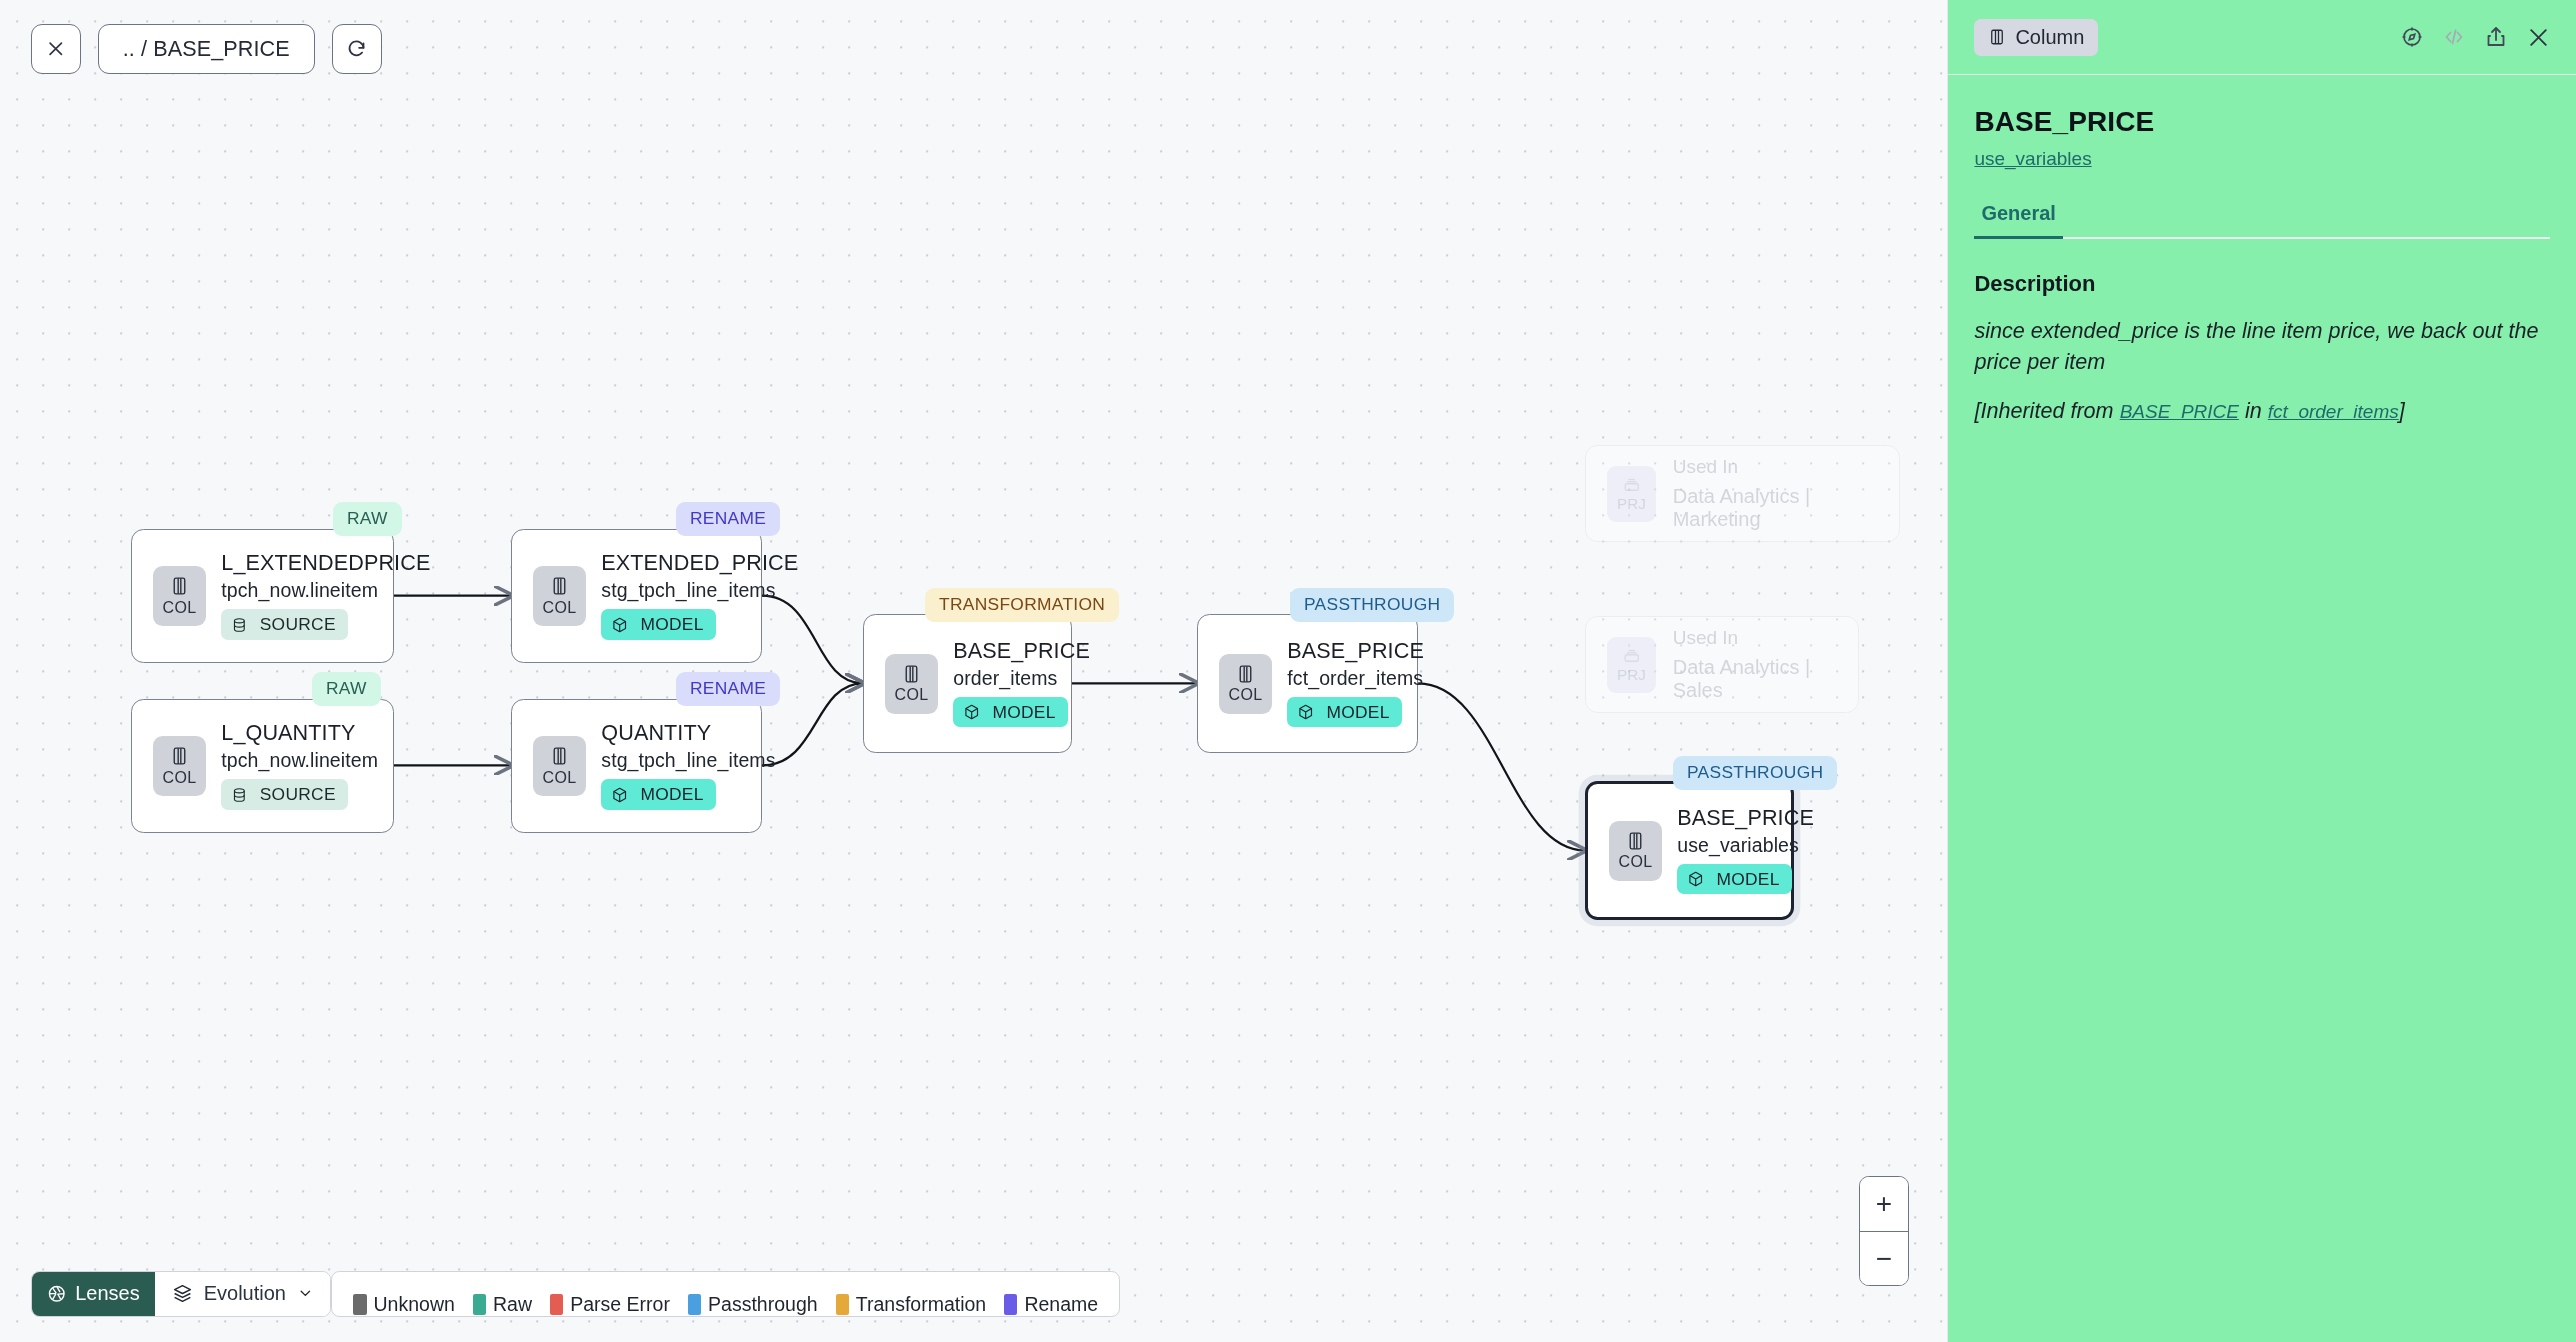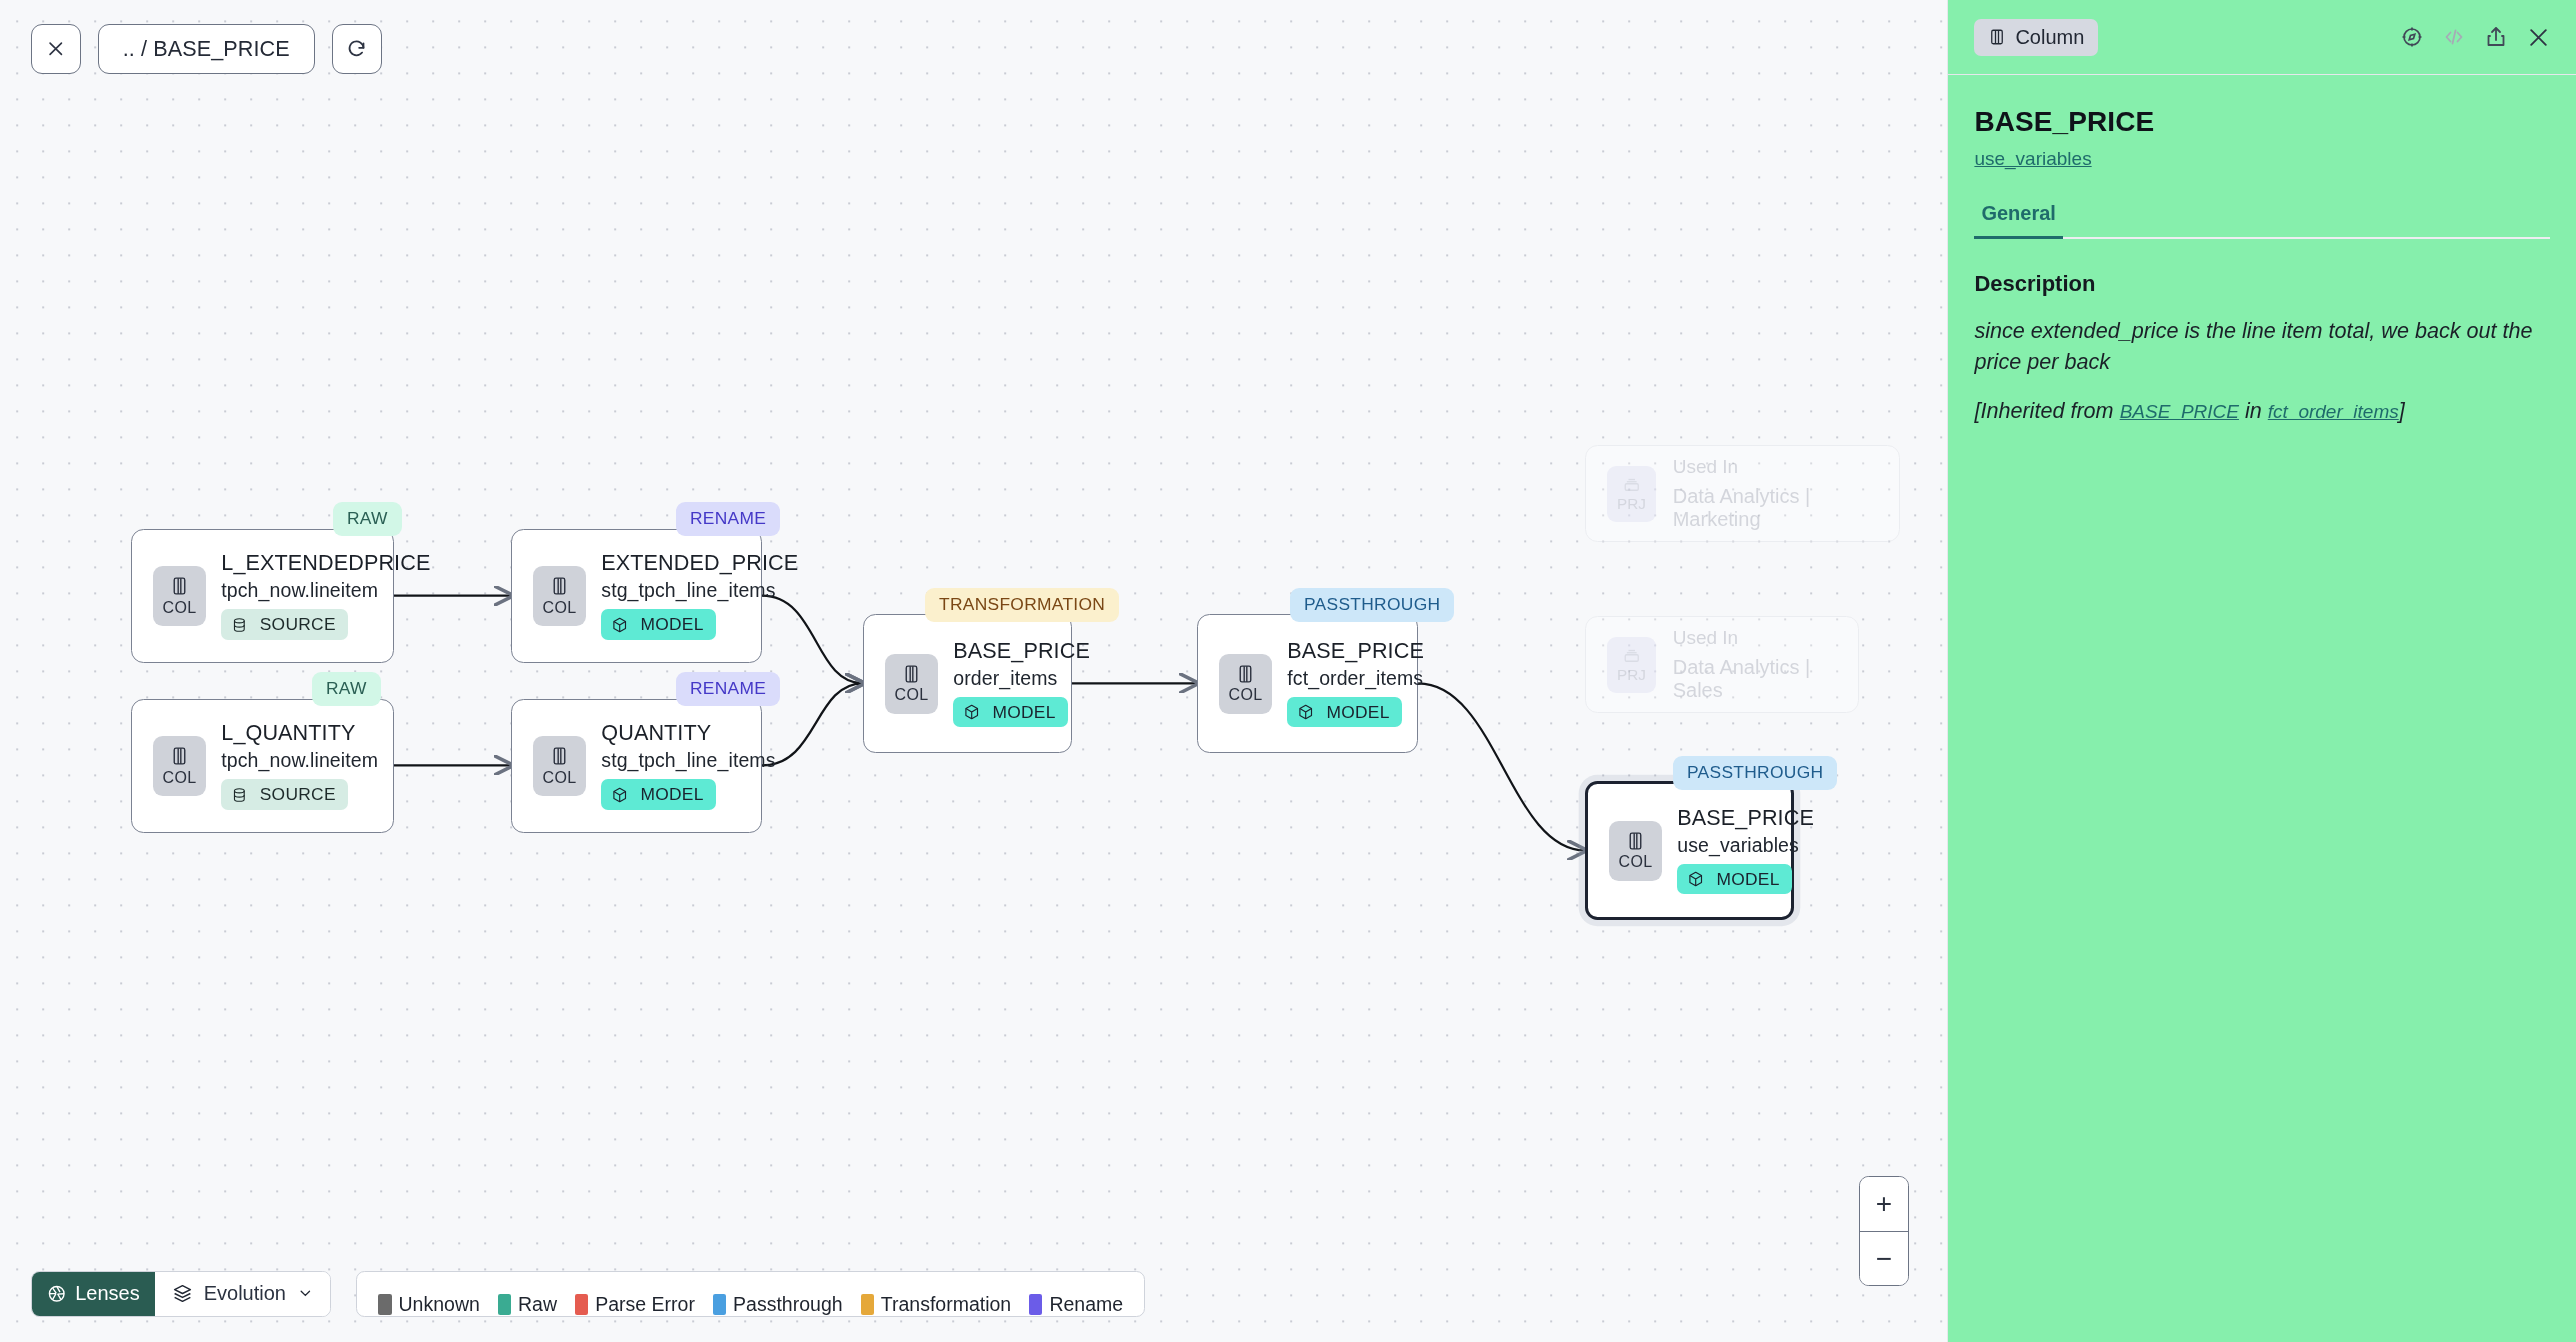--- a/index.html
+++ b/index.html
@@ -92,21 +92,21 @@
     position: absolute; right: 38px; bottom: 57px; width: 50px;
     background: #ffffff; border: 1.4px solid #6c7484; border-radius: 9.7px; z-index: 40; overflow: hidden;
   }
   .zoom-ctl button {
     display:block; width: 100%; height: 54px; background: #ffffff; border: 0;
     color: #2b313e; font-size: 28px; line-height: 1; cursor: pointer; font-family: inherit;
   }
   .zoom-ctl button + button { border-top: 1.4px solid #6c7484; }
 
   
-  .bottom-bar { position: absolute; left: 31px; bottom: 26.4px; display:flex; align-items:center; gap: 25px; z-index: 40; border-radius: 14px; }
+  .bottom-bar { position: absolute; left: 31px; bottom: 26.4px; display:flex; align-items:center; z-index: 40; border-radius: 14px; }
   .lenses-group { display:flex; height: 46px; border-radius: 8.4px; overflow: hidden; border: 1.4px solid #cfd3db; background:#fff; }
   .lenses-btn {
     background: #2a5c52; color: #ffffff; display:flex; align-items:center; gap: 8.4px;
     padding: 0 15.3px; font-size: 20px; cursor: pointer;
   }
   .evolution-btn {
     background: #ffffff; color: #2b3240; display:flex; align-items:center; gap: 11px;
     padding: 0 16.7px; font-size: 20px; cursor: pointer;
   }
   .legend {
@@ -459,20 +459,20 @@
     <div class="panel-link">
       <a class="inline-link">use_variables</a>
     </div>
 
     <div class="tabs">
       <div class="tab">General</div>
     </div>
 
     <div class="sect">
       <div class="sect-label">Description</div>
-      <div class="desc">since extended_price is the line item total, we back out the price per back</div>
+      <div class="desc">since extended_price is the line item price, we back out the price per item</div>
       <div class="desc second">
         <span>[Inherited from </span><a class="inline-link" style="font-style:italic">BASE_PRICE</a><span> in </span><a class="inline-link" style="font-style:italic">fct_order_items</a><span>]</span>
       </div>
     </div>
   </div>
 </div>
 
 
 </body></html>

